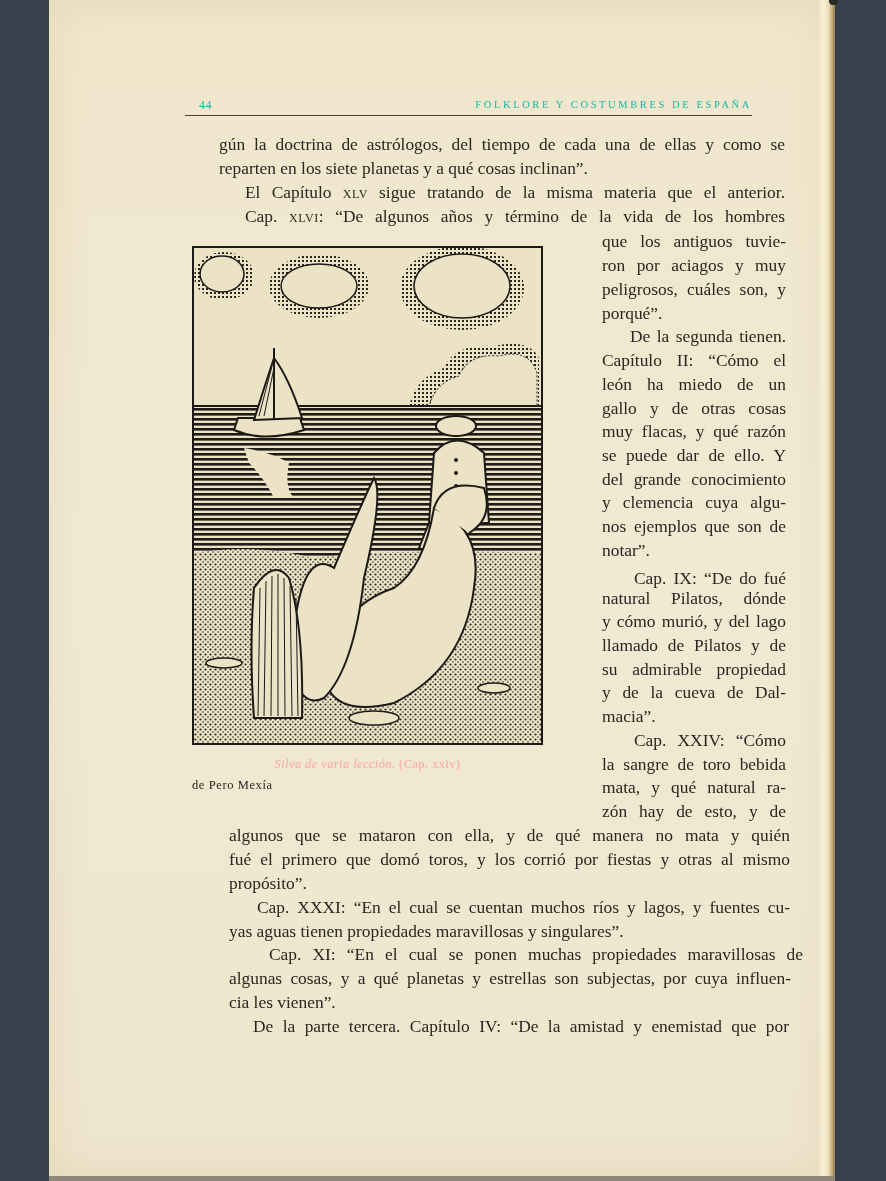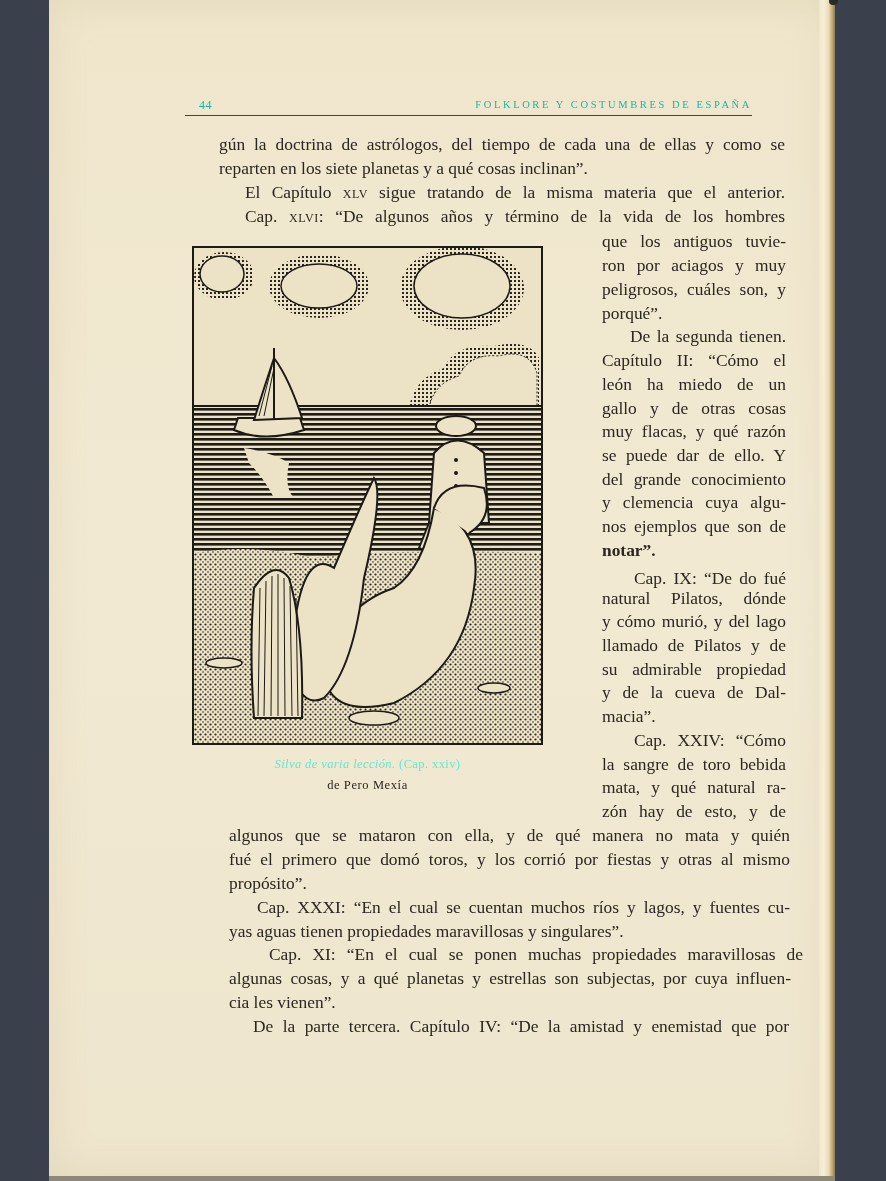--- a/index.html
+++ b/index.html
@@ -55,25 +55,25 @@
 
     
     .figure {
       position: absolute; left: 192px; top: 246px; width: 351px; height: 499px;
       border: 2px solid #1d1a16; box-sizing: border-box; overflow: hidden;
       background: #ece2c6;
     }
     .figure svg { display: block; }
     .caption-1 {
       position: absolute; left: 192px; top: 757px; width: 351px; text-align: center;
-      font-size: 12.5px; letter-spacing: 0.4px; color: #5eead4;
+      font-size: 12.5px; letter-spacing: 0.4px; color: #fca5a5;
     }
     .caption-1 i { font-style: italic; }
     .caption-2 {
-      position: absolute; left: 192px; top: 778px; width: 351px; text-align: center;
+      position: absolute; left: 192px; top: 778px; width: 351px; 
       font-size: 12.5px; letter-spacing: 0.6px; color: #2b2620;
     }
   </style>
 </head>
 <body>
 
 <div class="page"></div>
 <div class="page-edge"></div>
 <div class="corner-dot"></div>
 <div class="bottom-edge"></div>
@@ -174,21 +174,21 @@
 <div class="text-line" style="left:569px; top:301px;">porqué”.</div>
 <div class="text-line justify" style="left:597px; top:324px; width:156px;">De la segunda tienen.</div>
 <div class="text-line justify" style="left:569px; top:348px; width:184px;">Capítulo II: “Cómo el</div>
 <div class="text-line justify" style="left:569px; top:372px; width:184px;">león ha miedo de un</div>
 <div class="text-line justify" style="left:569px; top:396px; width:184px;">gallo y de otras cosas</div>
 <div class="text-line justify" style="left:569px; top:419px; width:184px;">muy flacas, y qué razón</div>
 <div class="text-line justify" style="left:569px; top:443px; width:184px;">se puede dar de ello. Y</div>
 <div class="text-line justify" style="left:569px; top:467px; width:184px;">del grande conocimiento</div>
 <div class="text-line justify" style="left:569px; top:490px; width:184px;">y clemencia cuya algu-</div>
 <div class="text-line justify" style="left:569px; top:514px; width:184px;">nos ejemplos que son de</div>
-<div class="text-line" style="left:569px; top:538px;font-weight:bold;">notar”.</div>
+<div class="text-line" style="left:569px; top:538px;">notar”.</div>
 <div class="text-line justify" style="left:601px; top:566px; width:152px;">Cap. IX: “De do fué</div>
 <div class="text-line justify" style="left:569px; top:586px; width:184px;">natural Pilatos, dónde</div>
 <div class="text-line justify" style="left:569px; top:609px; width:184px;">y cómo murió, y del lago</div>
 <div class="text-line justify" style="left:569px; top:633px; width:184px;">llamado de Pilatos y de</div>
 <div class="text-line justify" style="left:569px; top:657px; width:184px;">su admirable propiedad</div>
 <div class="text-line justify" style="left:569px; top:680px; width:184px;">y de la cueva de Dal-</div>
 <div class="text-line" style="left:569px; top:704px;">macia”.</div>
 <div class="text-line justify" style="left:601px; top:728px; width:152px;">Cap. XXIV: “Cómo</div>
 <div class="text-line justify" style="left:569px; top:752px; width:184px;">la sangre de toro bebida</div>
 <div class="text-line justify" style="left:569px; top:775px; width:184px;">mata, y qué natural ra-</div>

